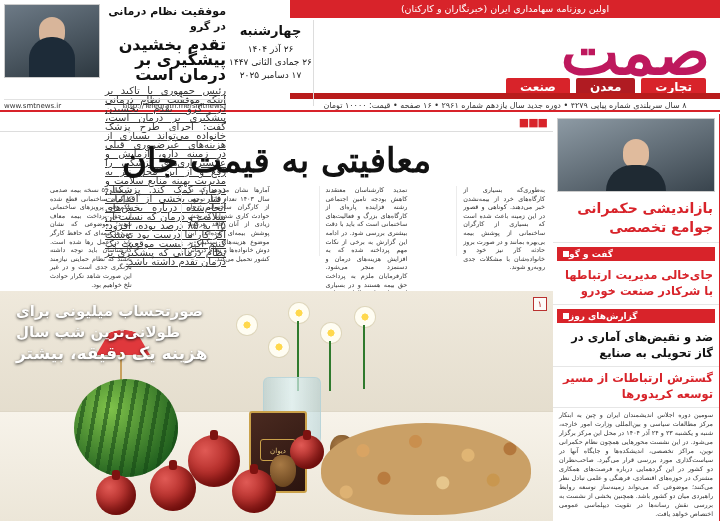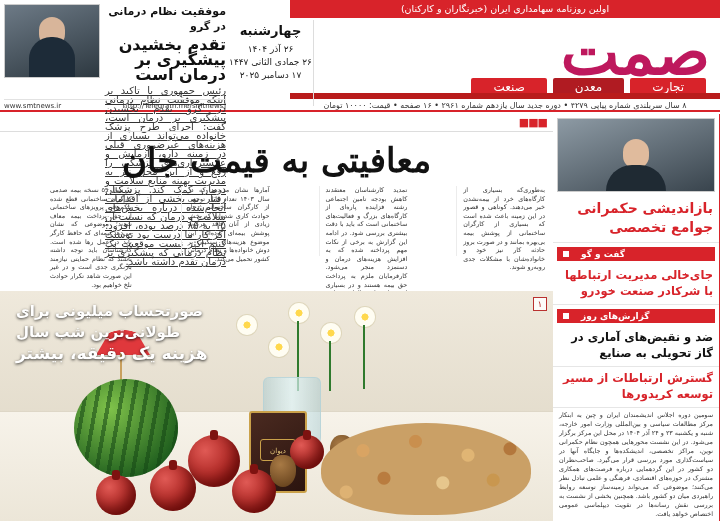--- a/index.html
+++ b/index.html
@@ -31,22 +31,22 @@
     position: absolute; top: 2px; right: 10px;
     font-family: "DejaVu Serif", serif;
     font-size: 62px; font-weight: bold; color: #be185d;
     line-height: 66px; letter-spacing: -2px;
   }
   .logo-sub {
     position: absolute; top: 60px; right: 14px;
     display: flex; gap: 6px; align-items: center;
   }
   .logo-sub .chip {
-    background: #d8232a; color: #fff; font-size: 12px; font-weight: normal;
-    padding: 2px 22px; border-radius: 2px;
+    background: #d8232a; color: #fff; font-size: 12px; font-weight: bold;
+    padding: 2px 14px; border-radius: 2px;
   }
   .logo-sub .chip.dark { background: #b01b22; }
   .mast-meta {
     position: absolute; bottom: 2px; right: 0; width: 430px;
     font-size: 8px; color: #333; text-align: center;
     border-top: 6px solid #b91c1c; padding-top: 2px;
   }
 
   
   .date-block {
@@ -233,21 +233,21 @@
     position:absolute; bottom:22px; left:50%; transform:translateX(-50%);
     width:26px; height:30px; border-radius:13px; background:#e0bb9d;
   }
   .lc-photo::after {
     content:""; position:absolute; bottom:0; left:50%; transform:translateX(-50%);
     width:60px; height:26px; border-radius:26px 26px 0 0; background:#1f2a33;
   }
   .lc-secbar {
     background: #d8232a; color: #fff; font-size: 9px; font-weight: bold;
     padding: 2px 6px; margin: 4px 4px 3px; display: flex; align-items: center;
-    justify-content: flex-end; gap: 12px;
+    justify-content: flex-end; gap: 0;
   }
   .lc-secbar .sq { width: 6px; height: 6px; background: #fff; display:inline-block; }
   .lc-item {
     padding: 3px 6px 5px; border-bottom: 1px solid #e6e6e6;
     font-size: 11.5px; font-weight: bold; color: #111; line-height: 16px;
     text-align: right;
   }
   .lc-item.big { font-size: 14px; line-height: 19px; }
   .lc-item.red { color: #d8232a; }
   .lc-body {

